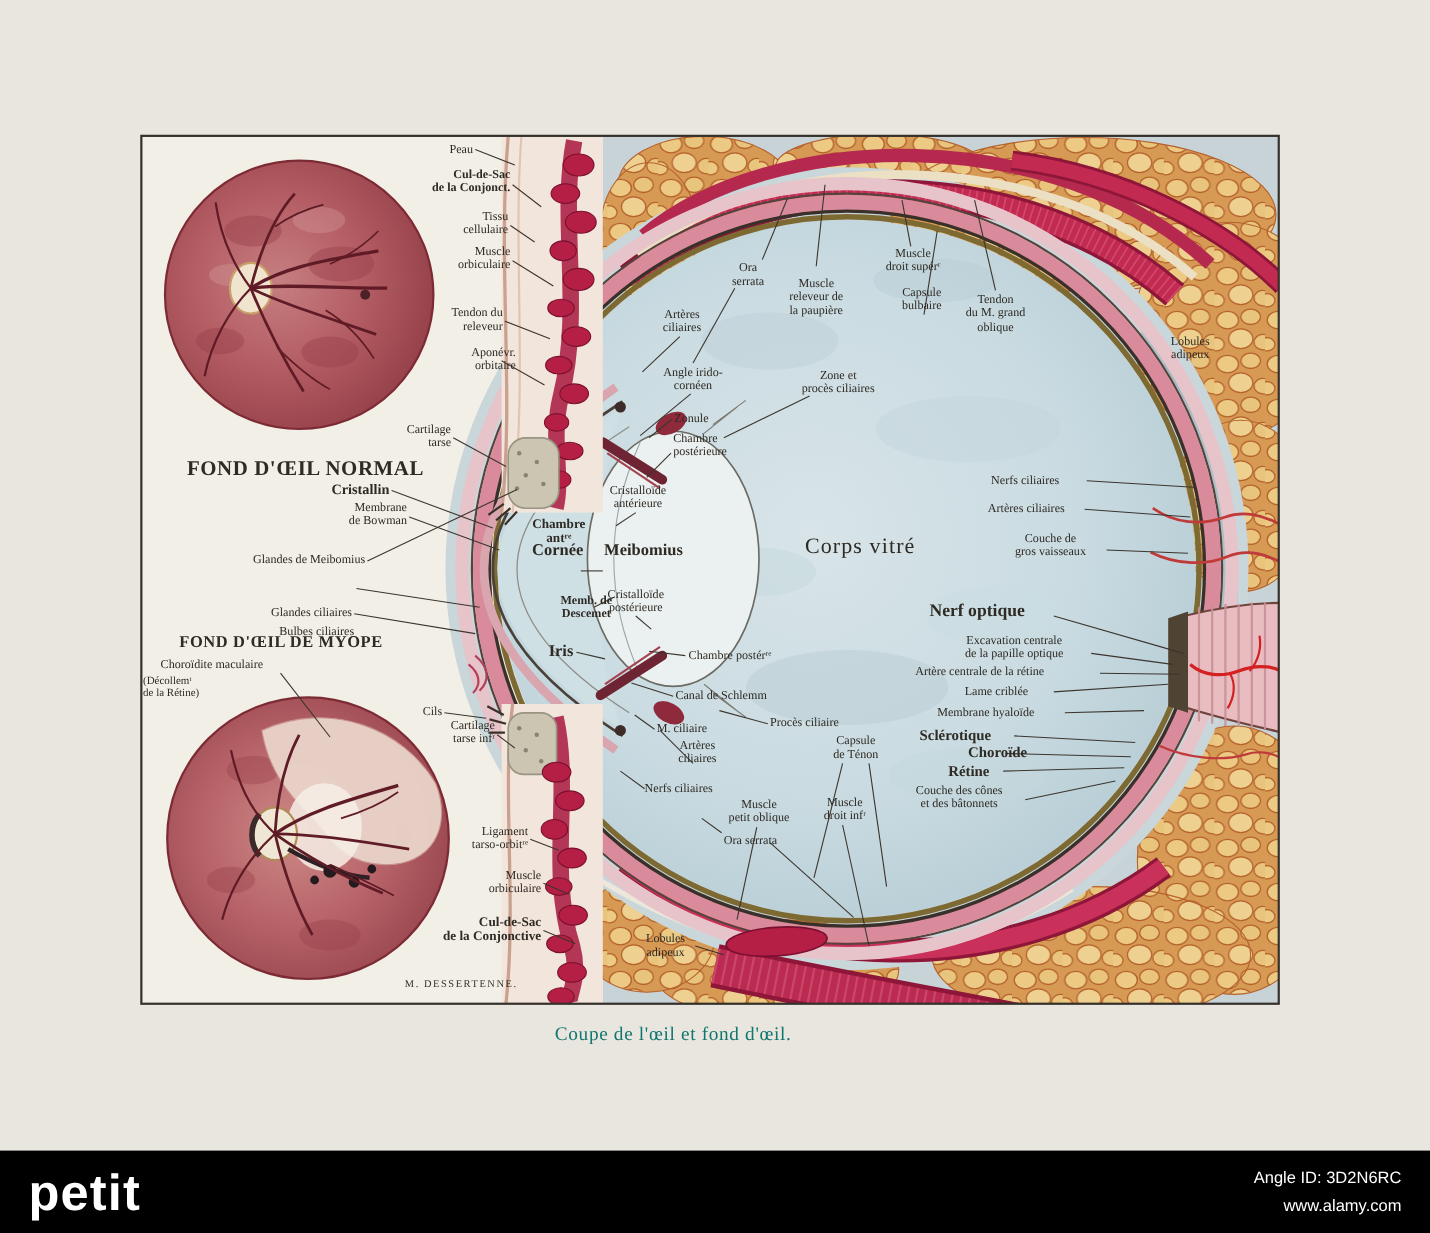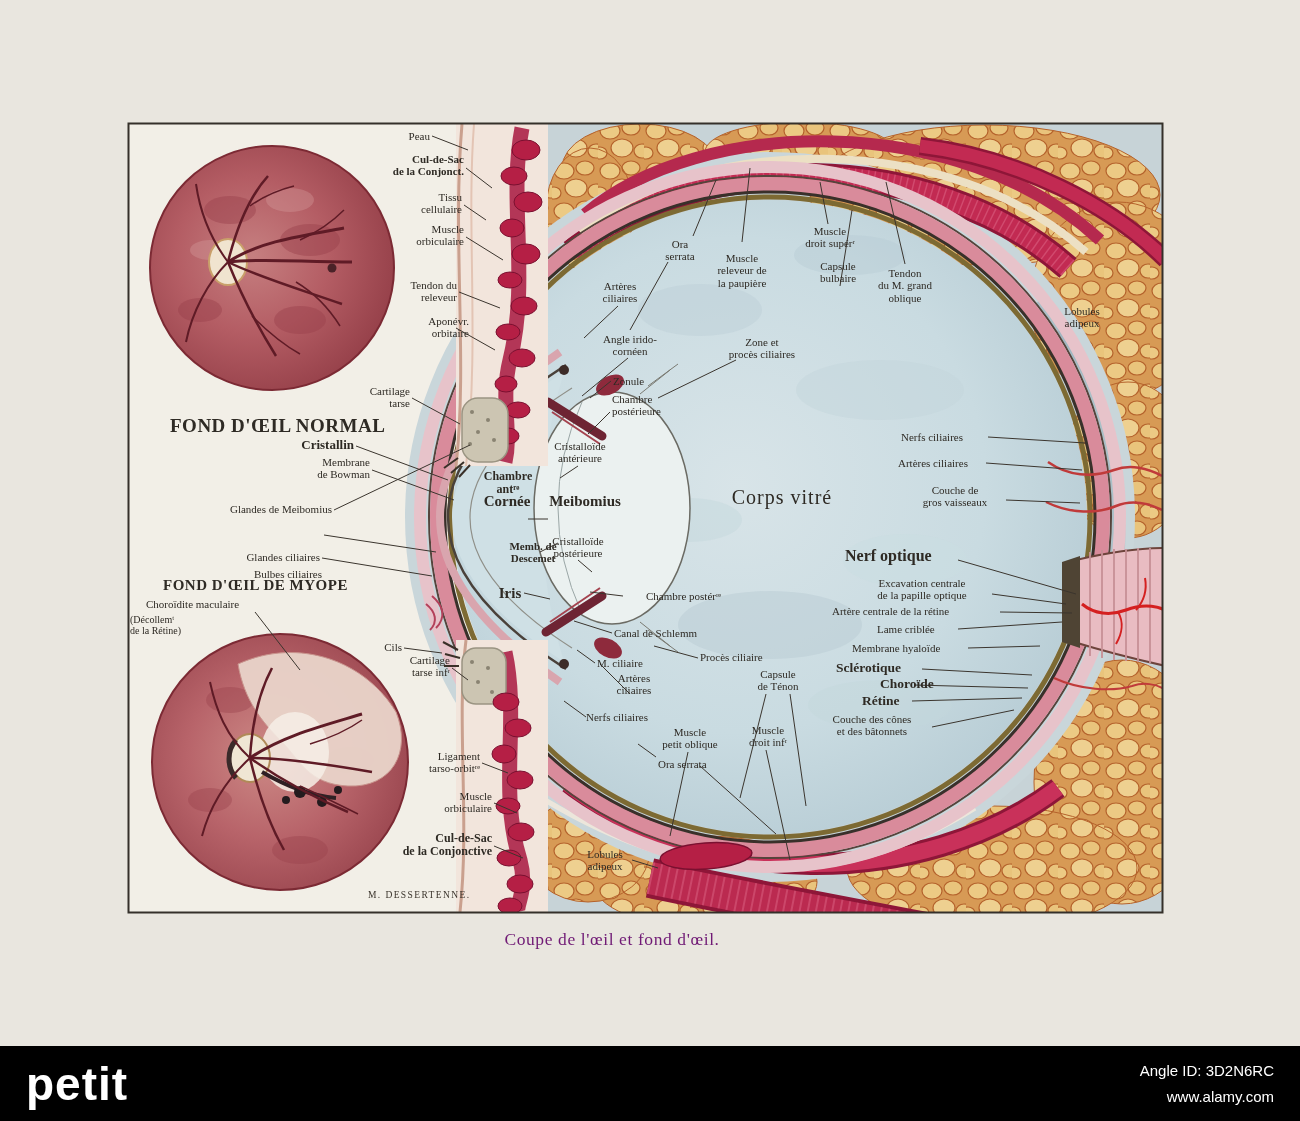--- a/index.html
+++ b/index.html
@@ -20,21 +20,21 @@
   .lbl{
     position:absolute;white-space:pre-line;line-height:1.12;color:#2e2a24;
   }
   .lbl.b{font-weight:bold;}
   .signature{
     position:absolute;left:368px;top:890px;font-size:9.5px;
     letter-spacing:1.4px;color:#3a332b;
   }
   .caption{
     position:absolute;top:929px;left:0;width:1224px;text-align:center;
-    font-size:17.5px;letter-spacing:.6px;color:#701a75;
+    font-size:17.5px;letter-spacing:.6px;color:#0f766e;
   }
   .alamy-bar{
     position:absolute;left:0;top:1046px;width:1300px;height:75px;
     background:#000;display:flex;align-items:center;justify-content:space-between;
     padding:0 26px;box-sizing:border-box;
     font-family:"Liberation Sans","DejaVu Sans",sans-serif;
   }
   .alamy-logo{color:#fff;font-size:46px;font-weight:bold;letter-spacing:1px;line-height:1;}
   .alamy-meta{color:#fff;text-align:right;font-size:15px;line-height:1.7;}
 </style>
@@ -383,21 +383,21 @@
       <div class="lbl b" style="left: 508px; top: 483px; font-size: 12px; text-align: center; transform: translate(-50%, -50%);">Chambre
 antʳᵉ</div>
       <div class="lbl b" style="left: 585px; top: 501px; font-size: 15px; text-align: center; transform: translate(-50%, -50%);">Meibomius</div>
       <div class="lbl" style="left: 782px; top: 497px; font-size: 20px; text-align: center; transform: translate(-50%, -50%); letter-spacing: 1px;">Corps vitré</div>
       <div class="lbl b" style="left: 507px; top: 501px; font-size: 15px; text-align: center; transform: translate(-50%, -50%);">Cornée</div>
       <div class="lbl b" style="left: 533px; top: 552px; font-size: 11px; text-align: center; transform: translate(-50%, -50%);">Memb. de
 Descemet</div>
       <div class="lbl" style="left: 578px; top: 547px; font-size: 11px; text-align: center; transform: translate(-50%, -50%);">Cristalloïde
 postérieure</div>
       <div class="lbl b" style="left: 510px; top: 593px; font-size: 15px; text-align: center; transform: translate(-50%, -50%);">Iris</div>
-      <div class="lbl" style="left: 626px; top: 596px; font-size: 11px; text-align: center; transform: translate(0px, -50%); margin-left: 20px;">Chambre postérʳᵉ</div>
+      <div class="lbl" style="left: 626px; top: 596px; font-size: 11px; text-align: center; transform: translate(0px, -50%);">Chambre postérʳᵉ</div>
       <div class="lbl" style="left: 614px; top: 633px; font-size: 11px; text-align: left; transform: translate(0px, -50%);">Canal de Schlemm</div>
       <div class="lbl" style="left: 597px; top: 663px; font-size: 11px; text-align: left; transform: translate(0px, -50%);">M. ciliaire</div>
       <div class="lbl" style="left: 634px; top: 684px; font-size: 11px; text-align: center; transform: translate(-50%, -50%);">Artères
 ciliaires</div>
       <div class="lbl" style="left: 700px; top: 657px; font-size: 11px; text-align: left; transform: translate(0px, -50%);">Procès ciliaire</div>
       <div class="lbl" style="left: 778px; top: 680px; font-size: 11px; text-align: center; transform: translate(-50%, -50%);">Capsule
 de Ténon</div>
       <div class="lbl" style="left: 586px; top: 717px; font-size: 11px; text-align: left; transform: translate(0px, -50%);">Nerfs ciliaires</div>
       <div class="lbl" style="left: 690px; top: 738px; font-size: 11px; text-align: center; transform: translate(-50%, -50%);">Muscle
 petit oblique</div>

